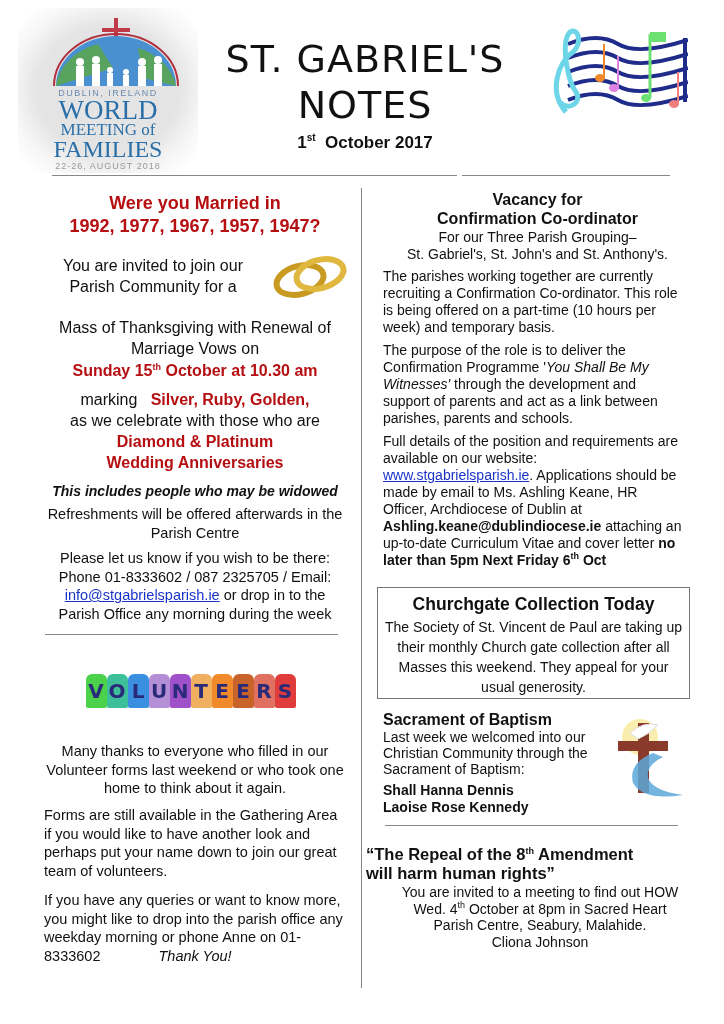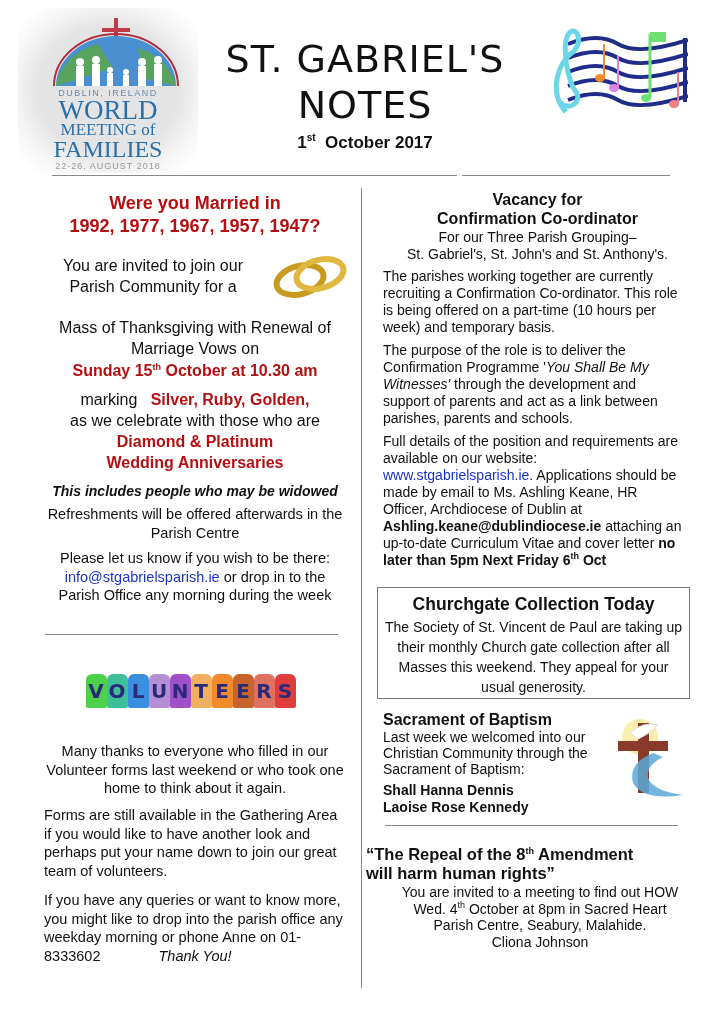--- a/index.html
+++ b/index.html
@@ -8,21 +8,21 @@
   .logo{left:18px;top:8px;width:180px;height:165px;background:radial-gradient(ellipse at center,#e4e4e4 55%,#f6f6f6 75%,#fff 92%);border-radius:30px;}
   .title{left:200px;top:36px;width:330px;text-align:center;font-family:"DejaVu Sans",sans-serif;font-size:38px;line-height:46px;letter-spacing:1px;font-weight:400;}
   .date{left:200px;top:133px;width:330px;text-align:center;font-weight:bold;font-size:17px;}
   .date sup{font-size:10px;}
   .hr{height:1px;background:#888;}
   .vline{width:1px;background:#888;}
   .left{left:36px;width:318px;text-align:center;}
   .red{color:#b50f12;font-weight:bold;}
   .p{font-size:14.5px;line-height:18.5px;}
   .right{left:383px;width:300px;}
-  a.link{color:#1a33c6;}
+  a.link{color:#1a33c6;text-decoration:underline;}
   .box{border:1px solid #777;left:377px;top:587px;width:311px;height:110px;text-align:center;}
   sup{font-size:9px;line-height:0;}
 </style>
 </head>
 <body>
 
 <div class="abs logo">
   <svg width="180" height="165" viewBox="0 0 180 165">
     <rect x="96" y="10" width="4" height="34" fill="#c03a48"></rect>
     <rect x="84" y="20" width="28" height="4" fill="#c03a48"></rect>
@@ -115,20 +115,21 @@
   <div class="red">Diamond &amp; Platinum</div>
   <div class="red">Wedding Anniversaries</div>
 </div>
 
 <div class="abs left" style="top:483px;font-size:14px;font-weight:bold;font-style:italic;">This includes people who may be widowed</div>
 
 <div class="abs left p" style="top:505px;">Refreshments will be offered afterwards in the Parish Centre</div>
 
 <div class="abs left p" style="top:549px;">
   <div>Please let us know if you wish to be there:</div>
+  <div>Phone 01-8333602 / 087 2325705 / Email:</div>
   <div><a class="link">info@stgabrielsparish.ie</a><span> or drop in to the</span></div>
   <div>Parish Office any morning during the week</div>
 </div>
 
 <div class="abs hr" style="left:45px;top:634px;width:293px;"></div>
 
 <div class="abs" style="left:78px;top:648px;width:225px;height:80px;">
   <div id="vol" style="display:flex;justify-content:center;margin-top:26px;">
       <div style="width: 21px; height: 34px; background: rgb(76, 210, 74); color: rgb(42, 42, 122); font-weight: bold; font-size: 20px; line-height: 34px; text-align: center; border-radius: 6px 6px 2px 2px; font-family: &quot;DejaVu Sans&quot;, sans-serif;">V</div>
       <div style="width: 21px; height: 34px; background: rgb(61, 191, 154); color: rgb(42, 42, 122); font-weight: bold; font-size: 20px; line-height: 34px; text-align: center; border-radius: 6px 6px 2px 2px; font-family: &quot;DejaVu Sans&quot;, sans-serif;">O</div>

